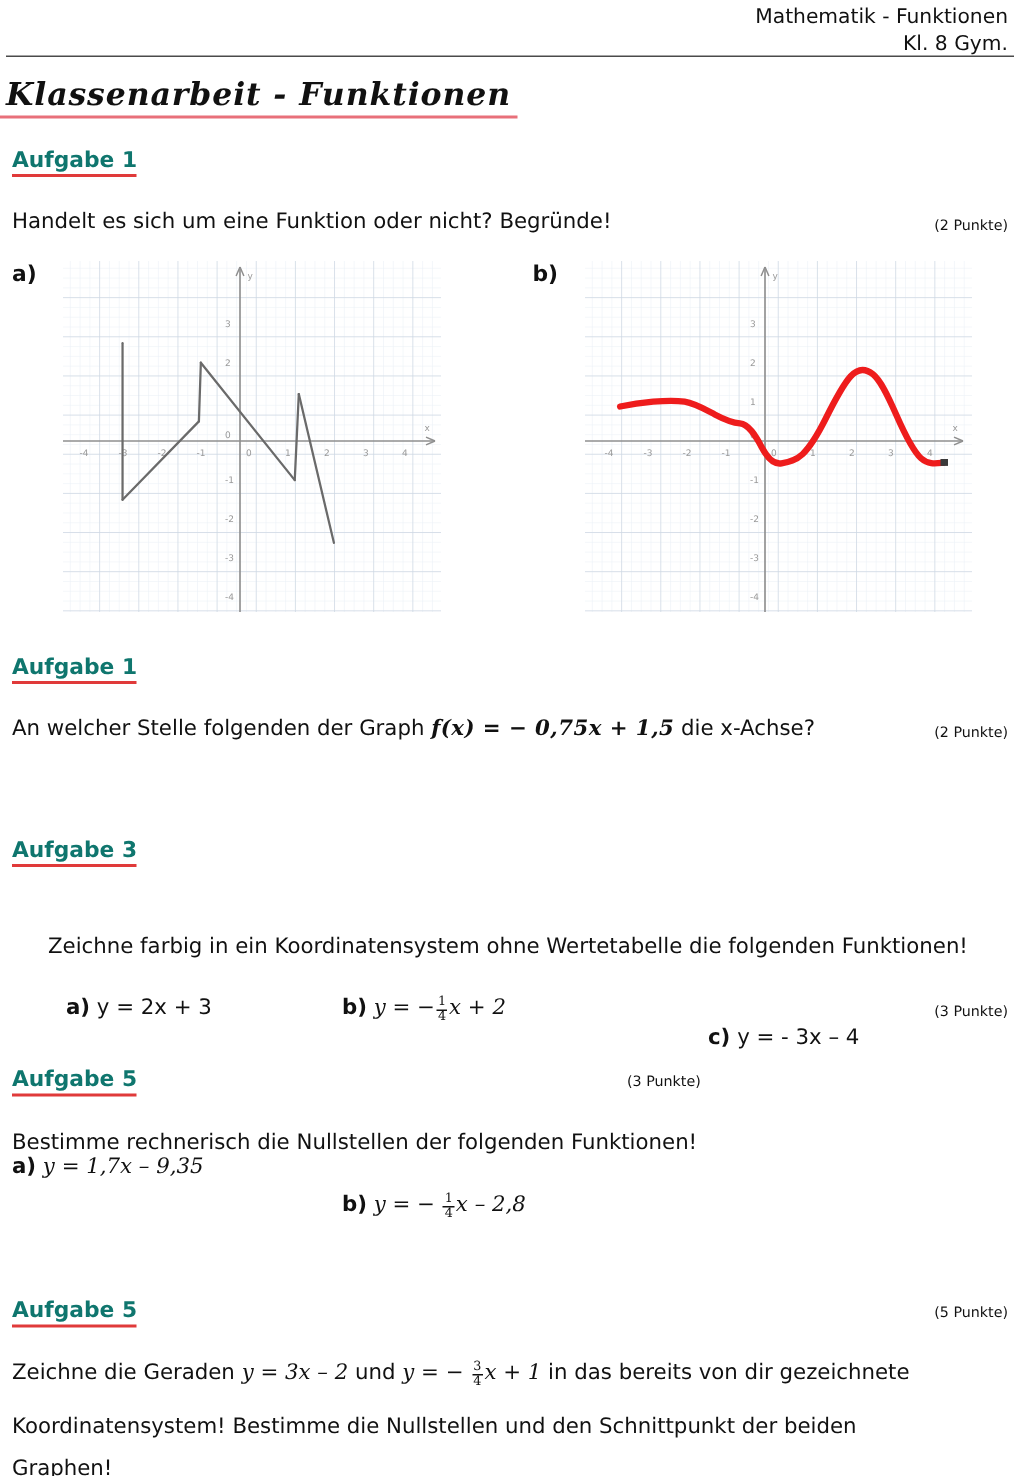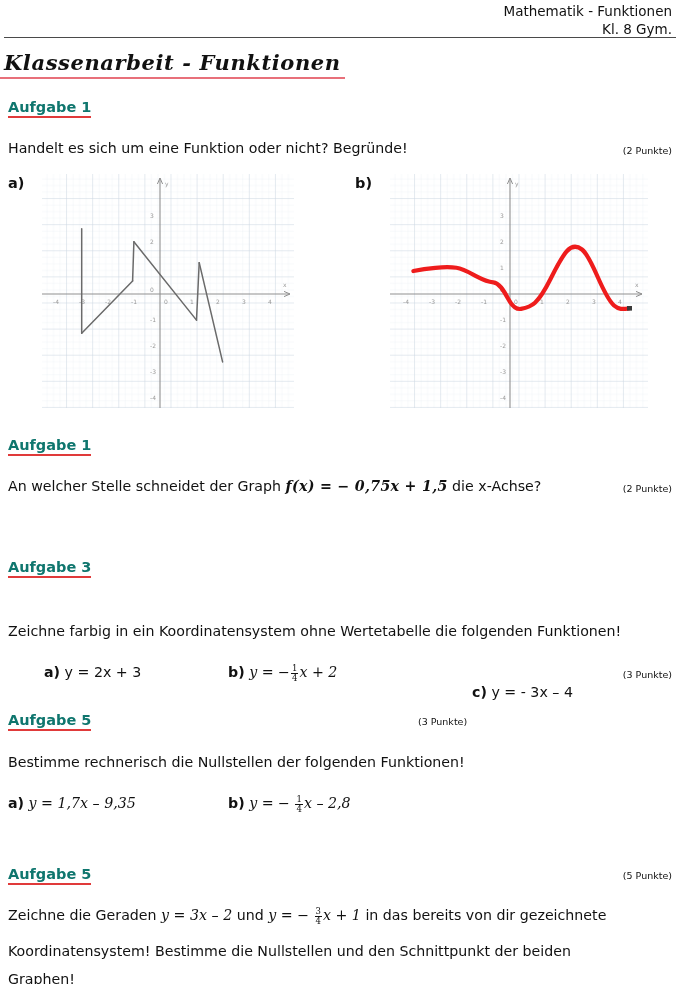--- a/index.html
+++ b/index.html
@@ -214,46 +214,46 @@
                C 184.5,73.0 189.5,74.0 194.0,77.5
                C 199.0,81.4 204.0,92.0 209.5,104.5
                C 215.0,117.0 220.5,128.5 226.0,133.5
                C 231.0,138.0 236.0,137.0 241.0,136.5"></path>
       <rect x="239" y="134" width="5" height="4.6" fill="#3a3a3a"></rect>
     </svg>
   </div>
 
   <div class="task-h" style="top:437px;">Aufgabe 1</div>
   <div class="body-t" style="top:478px;">
-    <span>An welcher Stelle schneidet der Graph </span><span class="mathb">f(x) = − 0,75x + 1,5</span><span> die x-Achse?</span>
+    <span>An welcher Stelle folgenden der Graph </span><span class="mathb">f(x) = − 0,75x + 1,5</span><span> die x-Achse?</span>
   </div>
   <div class="pts" style="right:8px; top:483px;">(2 Punkte)</div>
 
   <div class="task-h" style="top:559px;">Aufgabe 3</div>
-  <div class="body-t" style="top:623px;">Zeichne farbig in ein Koordinatensystem ohne Wertetabelle die folgenden Funktionen!</div>
+  <div class="body-t" style="top:623px;margin-left:24px;">Zeichne farbig in ein Koordinatensystem ohne Wertetabelle die folgenden Funktionen!</div>
 
   <div class="body-t" style="top:664px;margin-left:36px;">
     <span class="sub-lab">a)</span>
     <span>y = 2x + 3</span>
   </div>
   <div class="body-t" style="left:228px; top:664px;">
     <span class="sub-lab">b)</span>
     <span class="mathi">y = −</span><span class="frac"><span class="num">1</span><span class="den">4</span></span><span class="mathi">x + 2</span>
   </div>
   <div class="body-t" style="left:472px; top:664px;margin-top:20px;">
     <span class="sub-lab">c)</span>
     <span>y = - 3x – 4</span>
   </div>
   <div class="pts" style="right:8px; top:669px;">(3 Punkte)</div>
 
   <div class="task-h" style="top:712px;">Aufgabe 5</div>
   <div class="pts" style="left:418px; top:716px;">(3 Punkte)</div>
   <div class="body-t" style="top:754px;text-align:right;">Bestimme rechnerisch die Nullstellen der folgenden Funktionen!</div>
 
-  <div class="body-t" style="top:795px;">
+  <div class="body-t" style="top:770px;">
     <span class="sub-lab">a)</span>
     <span class="mathi">y = 1,7x – 9,35</span>
   </div>
   <div class="body-t" style="left:228px; top:795px;">
     <span class="sub-lab">b)</span>
     <span class="mathi">y = − </span><span class="frac"><span class="num">1</span><span class="den">4</span></span><span class="mathi">x – 2,8</span>
   </div>
 
   <div class="task-h" style="top:866px;text-align:right;">Aufgabe 5</div>
   <div class="pts" style="right:8px; top:870px;margin-left:36px;">(5  Punkte)</div>

